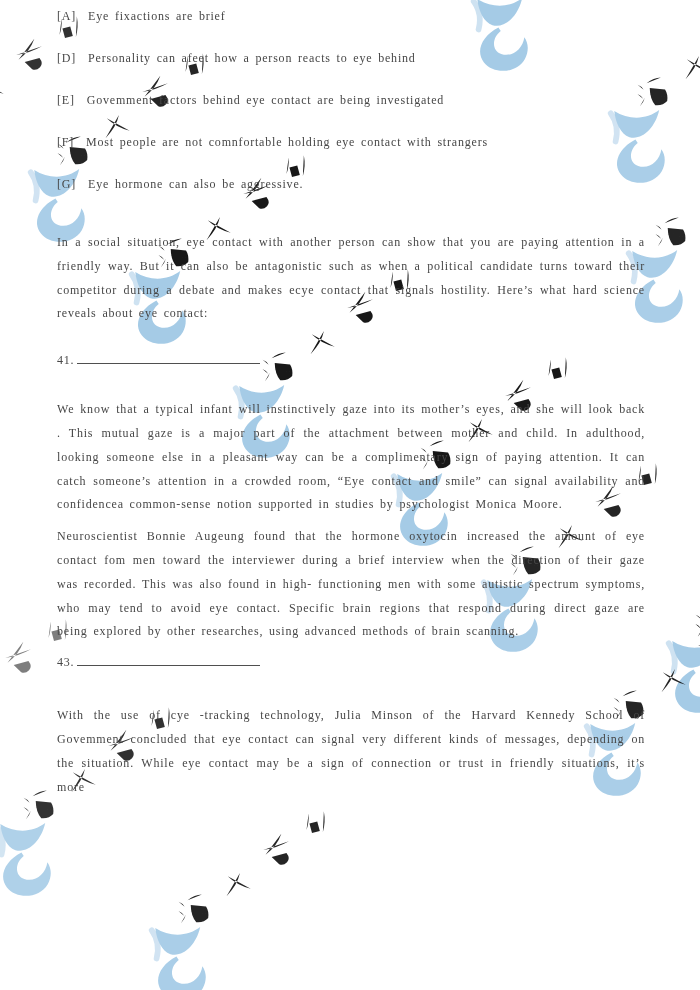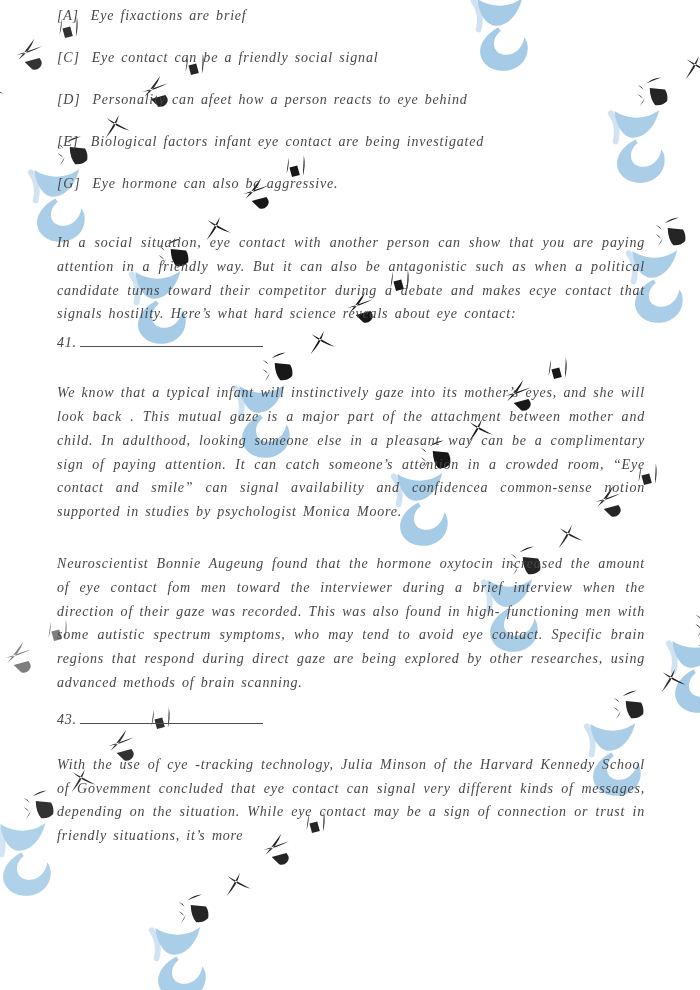--- a/index.html
+++ b/index.html
@@ -18,35 +18,35 @@
   .wm-logo{left:0;top:107px;width:62px;height:80px;transform:rotate(-6deg);}
   .wm-char{width:36px;height:36px;transform:rotate(-15deg);}
   .wm-char.c1{left:28px;top:77px;}
   .wm-char.c2{left:70px;top:46px;}
   .wm-char.c3{left:112px;top:16px;}
   .wm-char.c4{left:154px;top:-12px;}
   
   .content{
     position:absolute;z-index:1;
     left:57px;top:0;width:588px;
-    font-size:14px;line-height:23.8px;
-    letter-spacing:0.8px;word-spacing:2px;font-style:italic;
+    font-size:12px;line-height:23.8px;
+    letter-spacing:0.8px;word-spacing:2px;
   }
   ul.options{list-style:none;margin:0;padding:6px 0 0 0;}
   ul.options li{height:20px;line-height:20px;margin-bottom:22px;white-space:nowrap;}
   .opt-label{display:inline-block;margin-right:12px;}
   .doc-flow p{margin:0;text-align:justify;}
   .doc-flow p.para{margin-top:28px;}
   .doc-flow p.para-intro{margin-top:37px;}
-  .doc-flow p.para-p42{margin-top:28px;}
-  .doc-flow p.para-p43{margin-top:23px;}
+  .doc-flow p.para-p42{margin-top:8px;}
+  .doc-flow p.para-p43{margin-top:32px;}
   .blank-row{height:22px;line-height:22px;}
-  .blank-row.b41{margin-top:5px;}
+  .blank-row.b41{margin-top:22px;}
   .blank-row.b42{margin-top:15px;}
-  .blank-row.b43{margin-top:13px;}
+  .blank-row.b43{margin-top:6px;}
   .blank-line{
     display:inline-block;width:183px;height:15px;
     border-bottom:1.4px solid #4f4f4f;margin-left:3px;
   }
 </style>
 </head>
 <body>
 
 <svg width="0" height="0" style="position:absolute" aria-hidden="true">
   <defs>
@@ -286,32 +286,32 @@
   </div>
 </div>
 
   <div class="content">
     <ul class="options" id="options-list">
   <li>
     <span class="opt-label">[A]</span><span>Eye fixactions are brief</span>
   </li>
 
 
-  <li>
-    <span class="opt-label">[C]</span><span>Eye contact can be a friendly social signal</span>
-  </li>
 
   <li>
     <span class="opt-label">[D]</span><span>Personality can afeet how a person reacts to eye behind</span>
   </li>
 
   <li>
-    <span class="opt-label">[E]</span><span>Biological factors infant eye contact are being investigated</span>
-  </li>
-
+    <span class="opt-label">[E]</span><span>Govemment factors behind eye contact are being investigated</span>
+  </li>
+
+  <li>
+    <span class="opt-label">[F]</span><span>Most people are not comnfortable holding eye contact with strangers</span>
+  </li>
 
   <li>
     <span class="opt-label">[G]</span><span>Eye hormone can also be aggressive.</span>
   </li>
 </ul>
     <div class="doc-flow" id="doc-flow">
   <p class="para para-intro">In a social situation, eye contact with another person can show that you are paying attention in a friendly way. But it can also be antagonistic such as when a political candidate turns toward their competitor during a debate and makes ecye contact that signals hostility. Here’s what hard science reveals about eye contact:</p>
 
   <div class="blank-row b41">
     <span>41.</span><span class="blank-line"></span>

